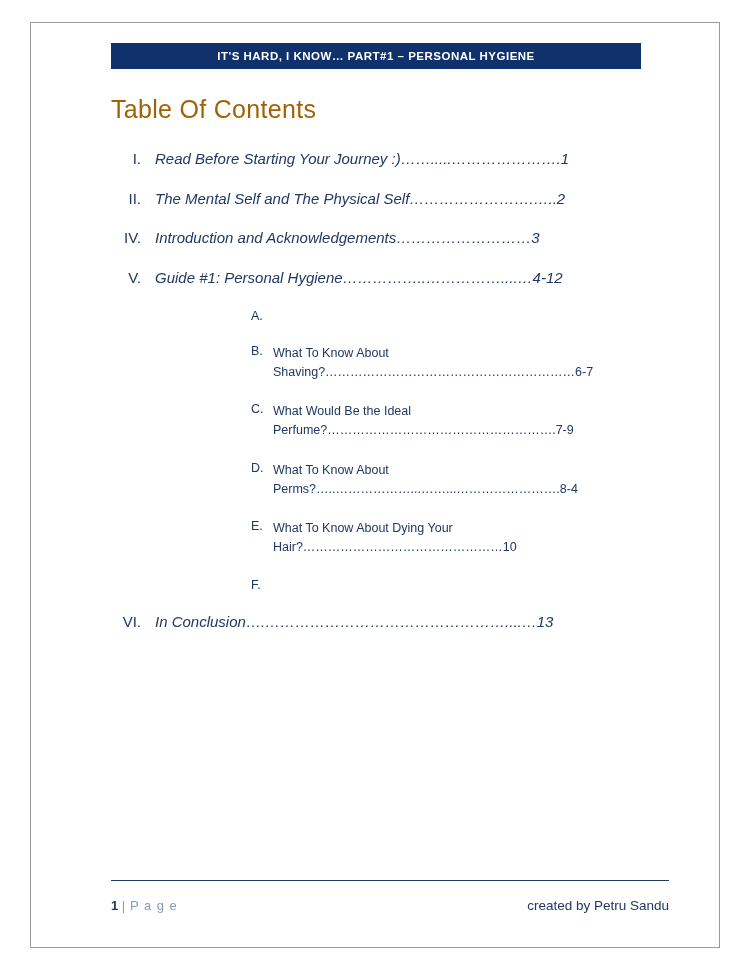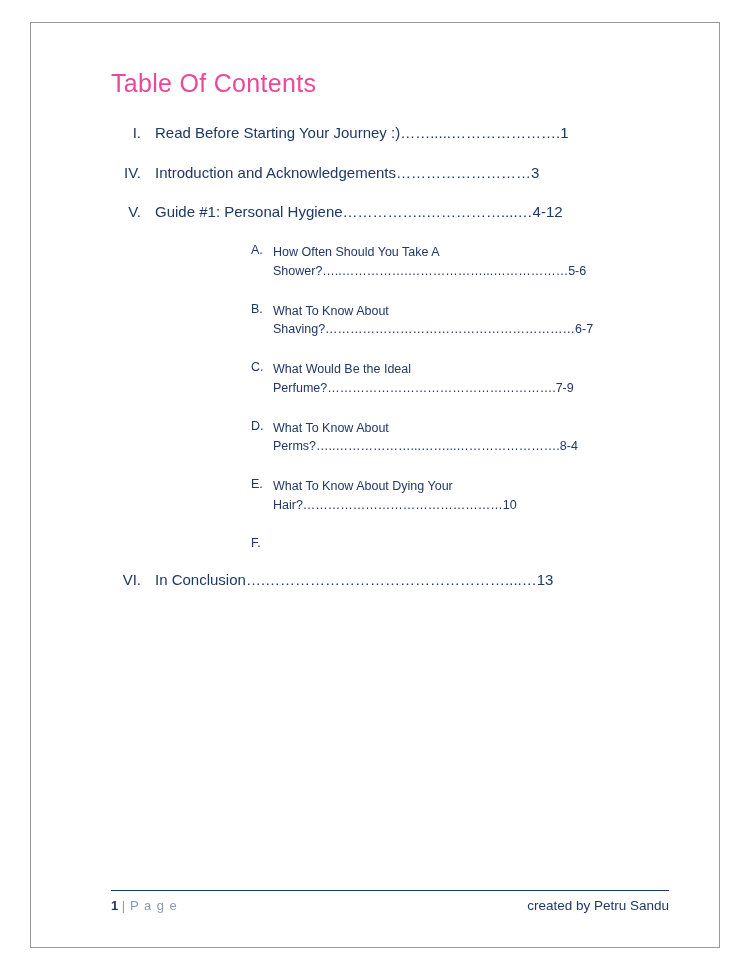--- a/index.html
+++ b/index.html
@@ -35,21 +35,21 @@
     height: 26px;
     display: flex;
     align-items: center;
     justify-content: center;
     letter-spacing: 0.5px;
     font-size: 11.5px;
     font-weight: bold;
   }
   .toc-title {
     margin-top: 26px;
-    color: #ec4899;
+    color: #a16207;
     font-size: 25px;
     font-weight: normal;
     letter-spacing: 0.3px;
   }
   .toc-list {
     margin-top: 20px;
     color: #1f3864;
   }
   .toc-row {
     display: flex;
@@ -61,20 +61,21 @@
   .toc-row .num {
     width: 44px;
     flex: 0 0 44px;
     text-align: right;
     padding-right: 14px;
     box-sizing: border-box;
   }
   .toc-row .txt {
     flex: 1 1 auto;
     line-height: 1.18;
+    font-style: italic;
   }
   
   .sub-row {
     display: flex;
     align-items: flex-start;
     font-size: 12.5px;
     color: #1f3864;
     margin-bottom: 21px;
     padding-left: 140px;
   }
@@ -88,21 +89,21 @@
     flex: 1 1 auto;
     line-height: 1.5;
   }
   .spacer-top { margin-top: 26px; }
   .footer {
     position: absolute;
     left: 80px;
     right: 50px;
     bottom: 34px;
     border-top: 1px solid #1f3864;
-    padding-top: 7px;
+    padding-top: 17px;
     display: flex;
     justify-content: space-between;
     align-items: baseline;
   }
   .footer .pagenum {
     color: #1f3864;
     font-size: 13px;
   }
   .footer .pagenum b { font-weight: bold; }
   .footer .pagenum .pg {
@@ -114,45 +115,49 @@
     font-size: 13.5px;
   }
 </style>
 </head>
 <body>
 
 <div class="page">
 
   <div class="content">
 
+    <div class="header-banner">IT'S HARD, I KNOW… PART#1 – PERSONAL HYGIENE</div>
 
     <div class="toc-title">Table Of Contents</div>
 
     <div class="toc-list">
 
       <div class="toc-row spacer-top">
         <div class="num">I.</div>
         <div class="txt">Read Before Starting Your Journey :)…….....………………….1</div>
       </div>
 
+      <div class="toc-row">
+        <div class="num">II.</div>
+        <div class="txt">The Mental Self and The Physical Self…………………….…..2</div>
+      </div>
 
 
       <div class="toc-row">
         <div class="num">IV.</div>
         <div class="txt">Introduction and Acknowledgements………………………3</div>
       </div>
 
       <div class="toc-row">
         <div class="num">V.</div>
         <div class="txt">Guide #1:  Personal Hygiene……………..……………....…4-12</div>
       </div>
 
       <div class="sub-row">
         <div class="num">A.</div>
-        <div class="txt">How Often Should You Take A Shower?…..…………….………………...………………5-6</div>
       </div>
 
       <div class="sub-row">
         <div class="num">B.</div>
         <div class="txt">What To Know About Shaving?……………………………………………………6-7</div>
       </div>
 
       <div class="sub-row">
         <div class="num">C.</div>
         <div class="txt">What Would Be the Ideal Perfume?……………………………………………….7-9</div>

